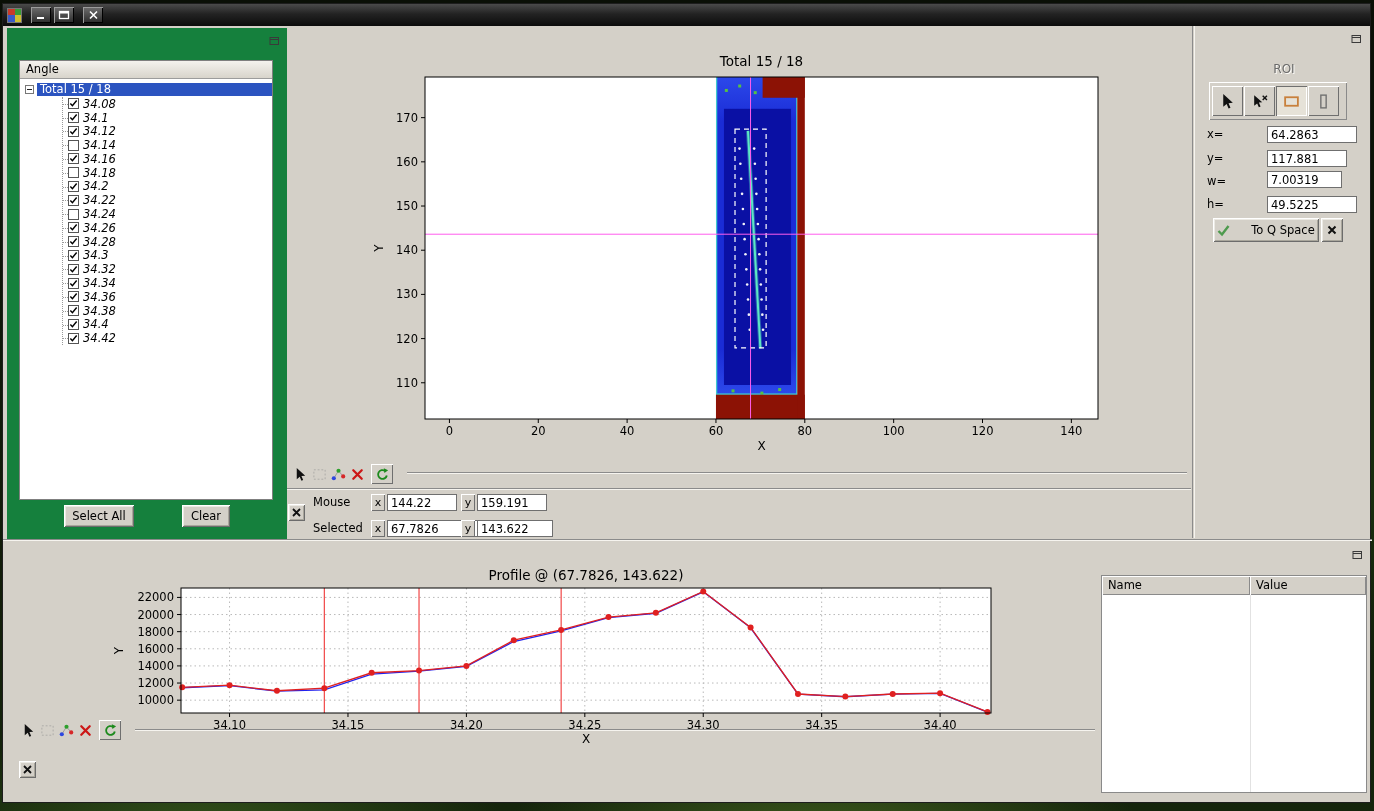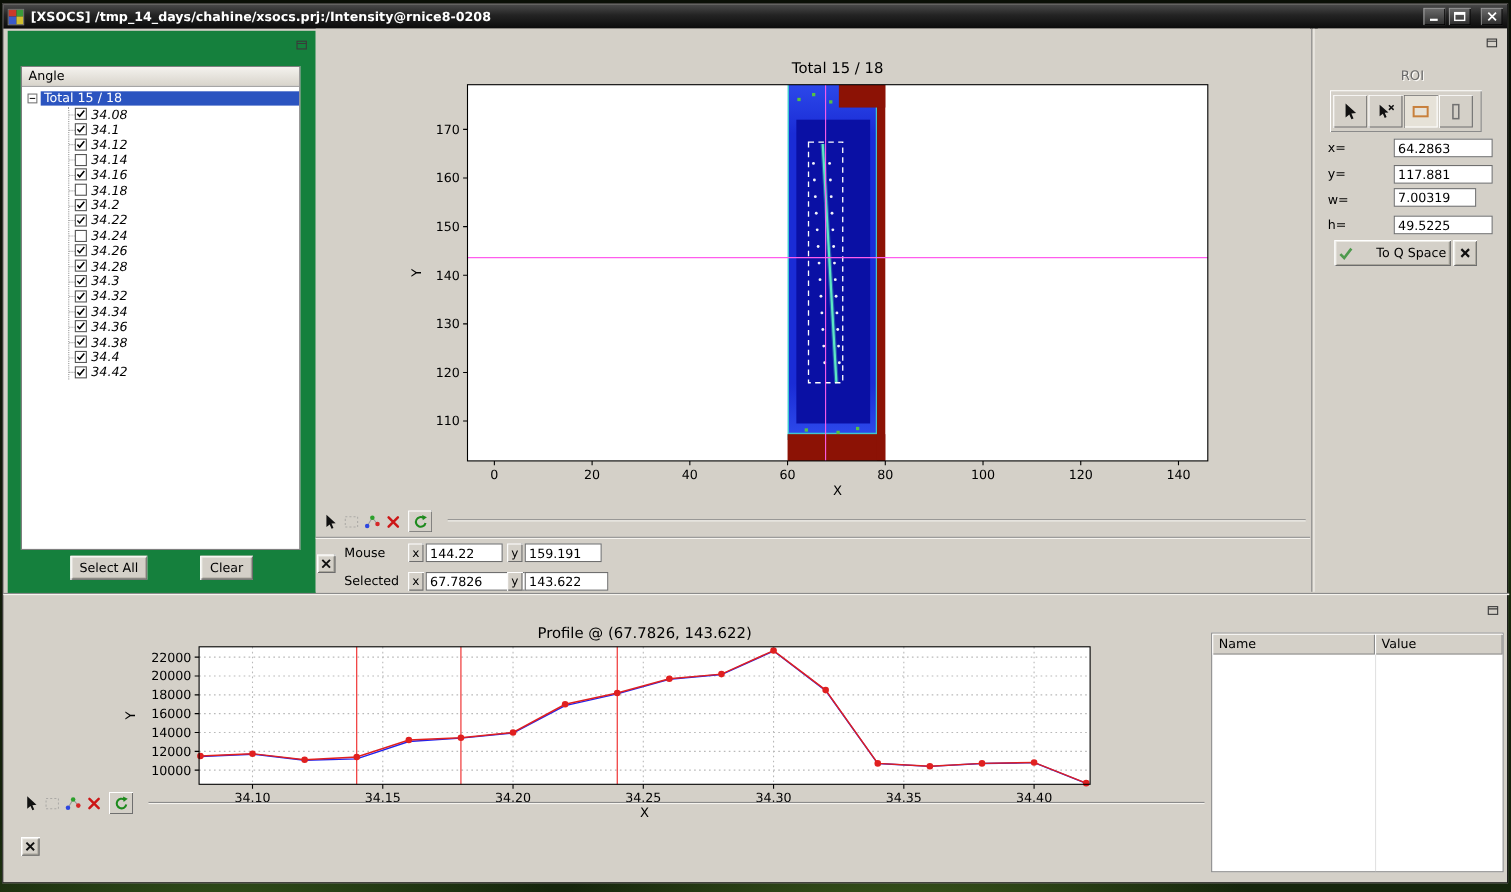--- a/index.html
+++ b/index.html
@@ -92,21 +92,20 @@
 
 <div class="window" data-name="app-window">
 
   <div class="titlebar" data-name="titlebar">
     <div class="app-icon" data-name="app-icon">
       <i style="background:#c83a2a"></i>
         <i style="background:#3a9a3a"></i>
         <i style="background:#3a5ac8"></i>
         <i style="background:#d0c030"></i>
     </div>
-    <div class="title-text" data-name="window-title">[XSOCS] /tmp_14_days/chahine/xsocs.prj:/Intensity@rnice8-0208</div>
     <div class="tb-btn" data-name="minimize-button">
       <svg width="12" height="10" viewBox="0 0 12 10" data-name="minimize-icon">
           <rect x="2" y="7" width="7" height="2" fill="#fff"></rect>
         </svg>
     </div>
     <div class="tb-btn" data-name="maximize-button">
       <svg width="12" height="10" viewBox="0 0 12 10" data-name="maximize-icon">
           <rect x="1.5" y="1.5" width="9" height="7" fill="none" stroke="#fff" stroke-width="1.3"></rect>
           <rect x="1.5" y="1.5" width="9" height="2" fill="#fff"></rect>
         </svg>
@@ -451,21 +450,21 @@
         </div>
         <div class="roi-btn" data-name="roi-tool-vertical-roi-button">
           <svg viewBox="0 0 16 16" data-name="vertical-roi-icon">
             <rect x="5.5" y="2" width="5" height="12" fill="none" stroke="#707070" stroke-width="1.3"></rect>
           </svg>
         </div>
       </div>
     <span class="roi-field-label" style="top:100px;" data-name="roi-x-label">x=</span>
     <span class="valfield" style="left:69px;top:100px;width:90px;" data-name="roi-x-field">64.2863</span>
     <span class="roi-field-label" style="top:124px;" data-name="roi-y-label">y=</span>
-    <span class="valfield" style="left:69px;top:124px;width:90px;" data-name="roi-y-field">117.881</span>
+    <span class="valfield" style="left:69px;top:124px;width:80px;" data-name="roi-y-field">117.881</span>
     <span class="roi-field-label" style="top:147px;" data-name="roi-w-label">w=</span>
     <span class="valfield" style="left:69px;top:145px;width:75px;" data-name="roi-w-field">7.00319</span>
     <span class="roi-field-label" style="top:170px;" data-name="roi-h-label">h=</span>
     <span class="valfield" style="left:69px;top:170px;width:90px;" data-name="roi-h-field">49.5225</span>
     <button class="btn" style="left:15px;top:192px;width:106px;height:24px;gap:21px;" data-name="to-q-space-button">
       <svg width="13" height="13" viewBox="0 0 13 13" data-name="check-icon">
           <polyline points="1.5,7 5,10.5 11.5,2" fill="none" stroke="#4e9a4e" stroke-width="2.4"></polyline>
         </svg>
       <span data-name="to-q-space-label">To Q Space</span>
     </button>

